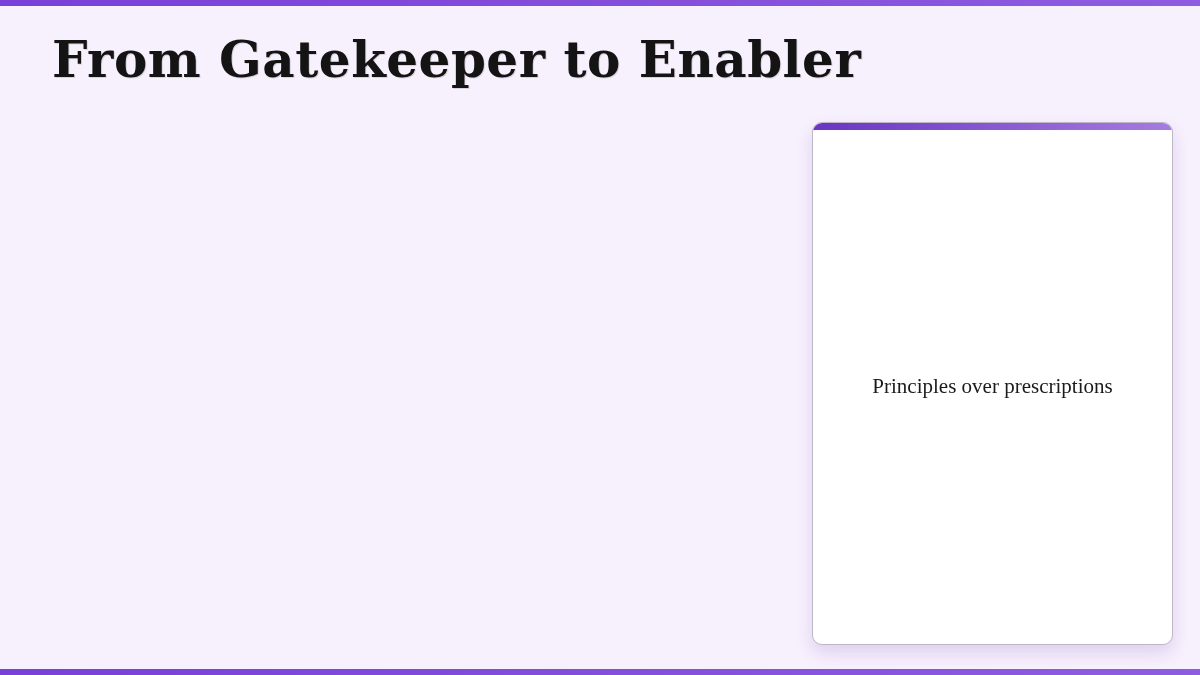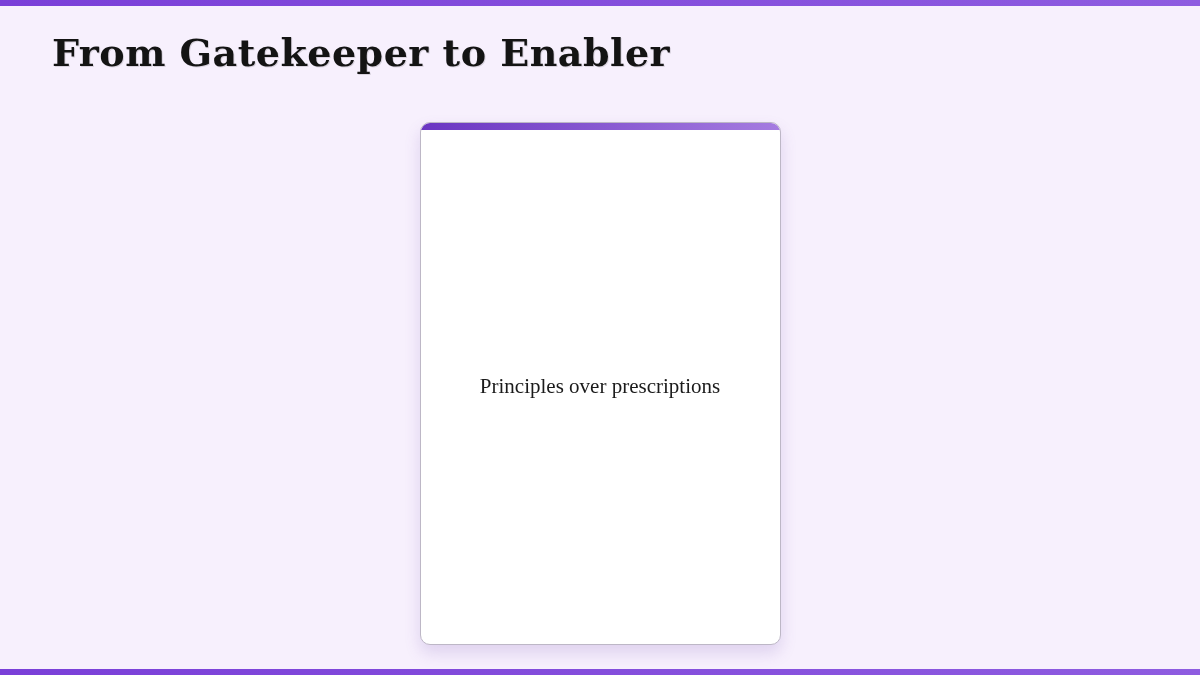--- a/index.html
+++ b/index.html
@@ -25,33 +25,33 @@
     }
     .accent-strip.top { top: 0; }
     .accent-strip.bottom { bottom: 0; }
 
     .page-title {
       position: absolute;
       left: 52px;
       top: 30px;
       font-family: "DejaVu Serif", "Liberation Serif", serif;
       font-weight: 700;
-      font-size: 38px;
+      font-size: 50px;
       color: #141414;
       letter-spacing: 0.5px;
       text-shadow: 1px 1px 0 rgba(0,0,0,0.12);
     }
 
     .cards {
       position: absolute;
       left: 27px;
       top: 122px;
       width: 1146px;
       display: flex;
-      justify-content: center;
+      justify-content: flex-end;
     }
 
     .card {
       width: 361px;
       height: 523px;
       background: #ffffff;
       border: 1px solid #bdb7c6;
       border-radius: 10px;
       overflow: hidden;
       box-shadow: 0 8px 16px rgba(110, 70, 170, 0.18);

